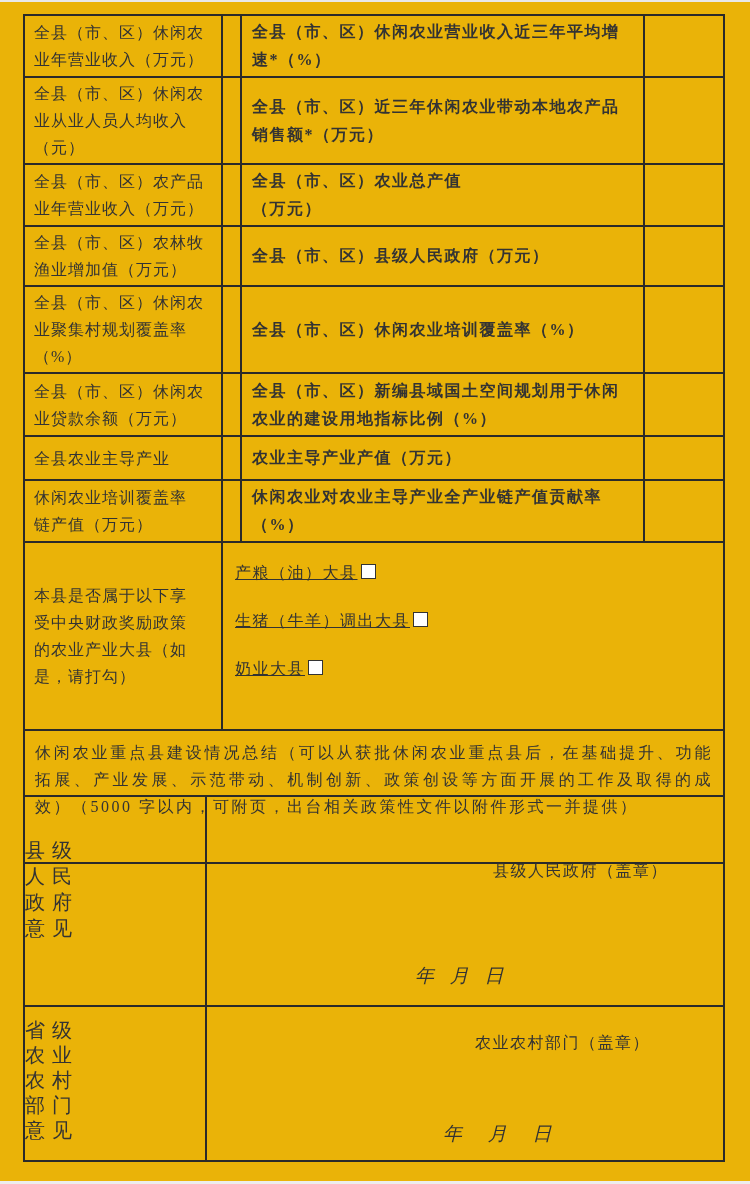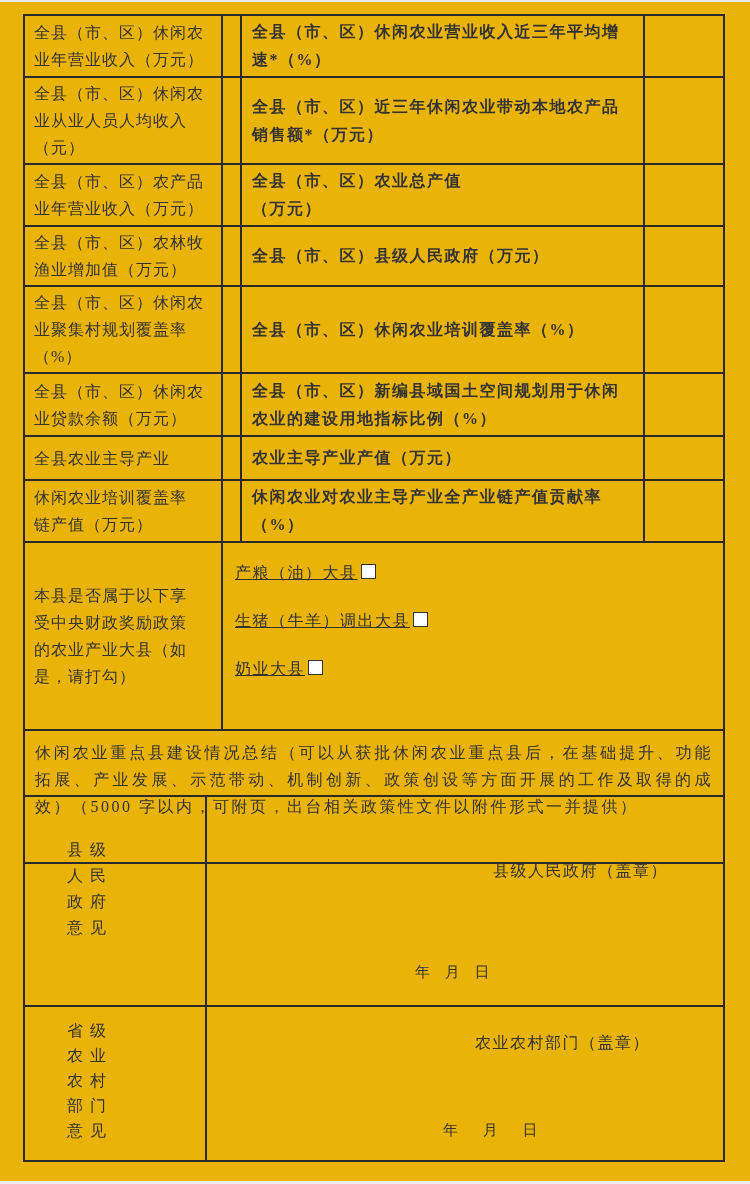--- a/index.html
+++ b/index.html
@@ -41,32 +41,32 @@
     background:#fff;
   }
 
   td.summary{
     padding:8px 10px 0 10px;
     font-size:16px;line-height:27px;letter-spacing:2.5px;
     text-align:justify;vertical-align:top;
   }
 
   td.op-lbl{
-    text-align:center;vertical-align:middle;
-    font-size:16px;line-height:26px;letter-spacing:7px;
+    vertical-align:middle;
+    font-size:20px;line-height:26px;letter-spacing:7px;
     white-space:pre-line;
     padding:0 50px 25px 0;
   }
   td.op-lbl.province{padding-bottom:6px;line-height:25px;}
   td.op-content{position:relative;padding:0;}
   .stamp{
     position:absolute;font-size:16px;letter-spacing:1.5px;white-space:nowrap;
   }
   .dateline{
-    position:absolute;font-size:15px;white-space:nowrap;
+    position:absolute;font-size:19px;white-space:nowrap;font-style:italic;
   }
   .dateline.r11{word-spacing:11px;}
   .dateline.r12{word-spacing:21px;}
 </style>
 </head>
 <body>
 
 <div class="page">
   <div class="edge-top"></div>
 

